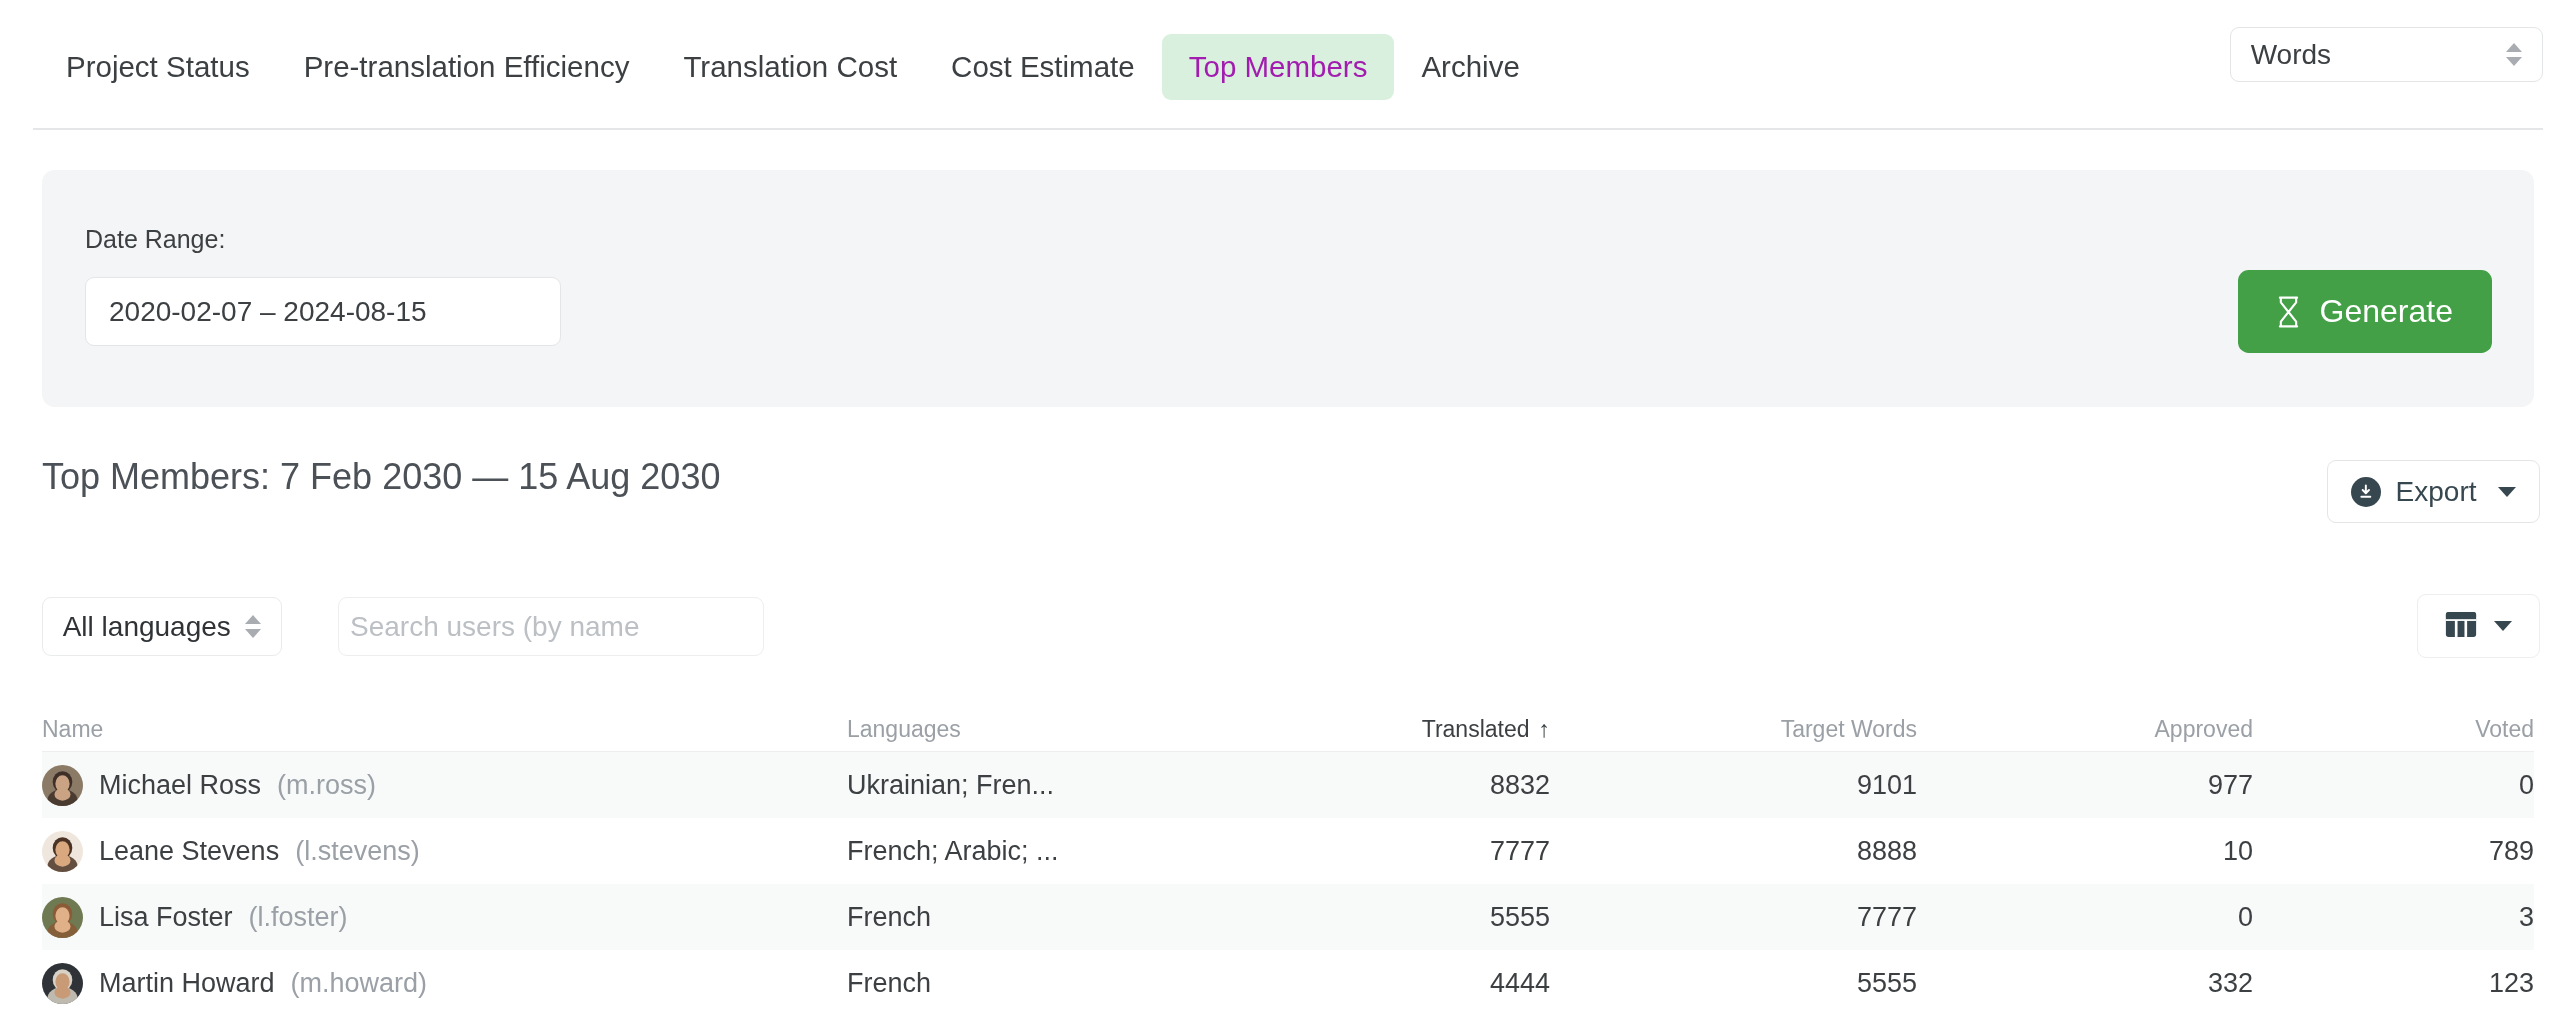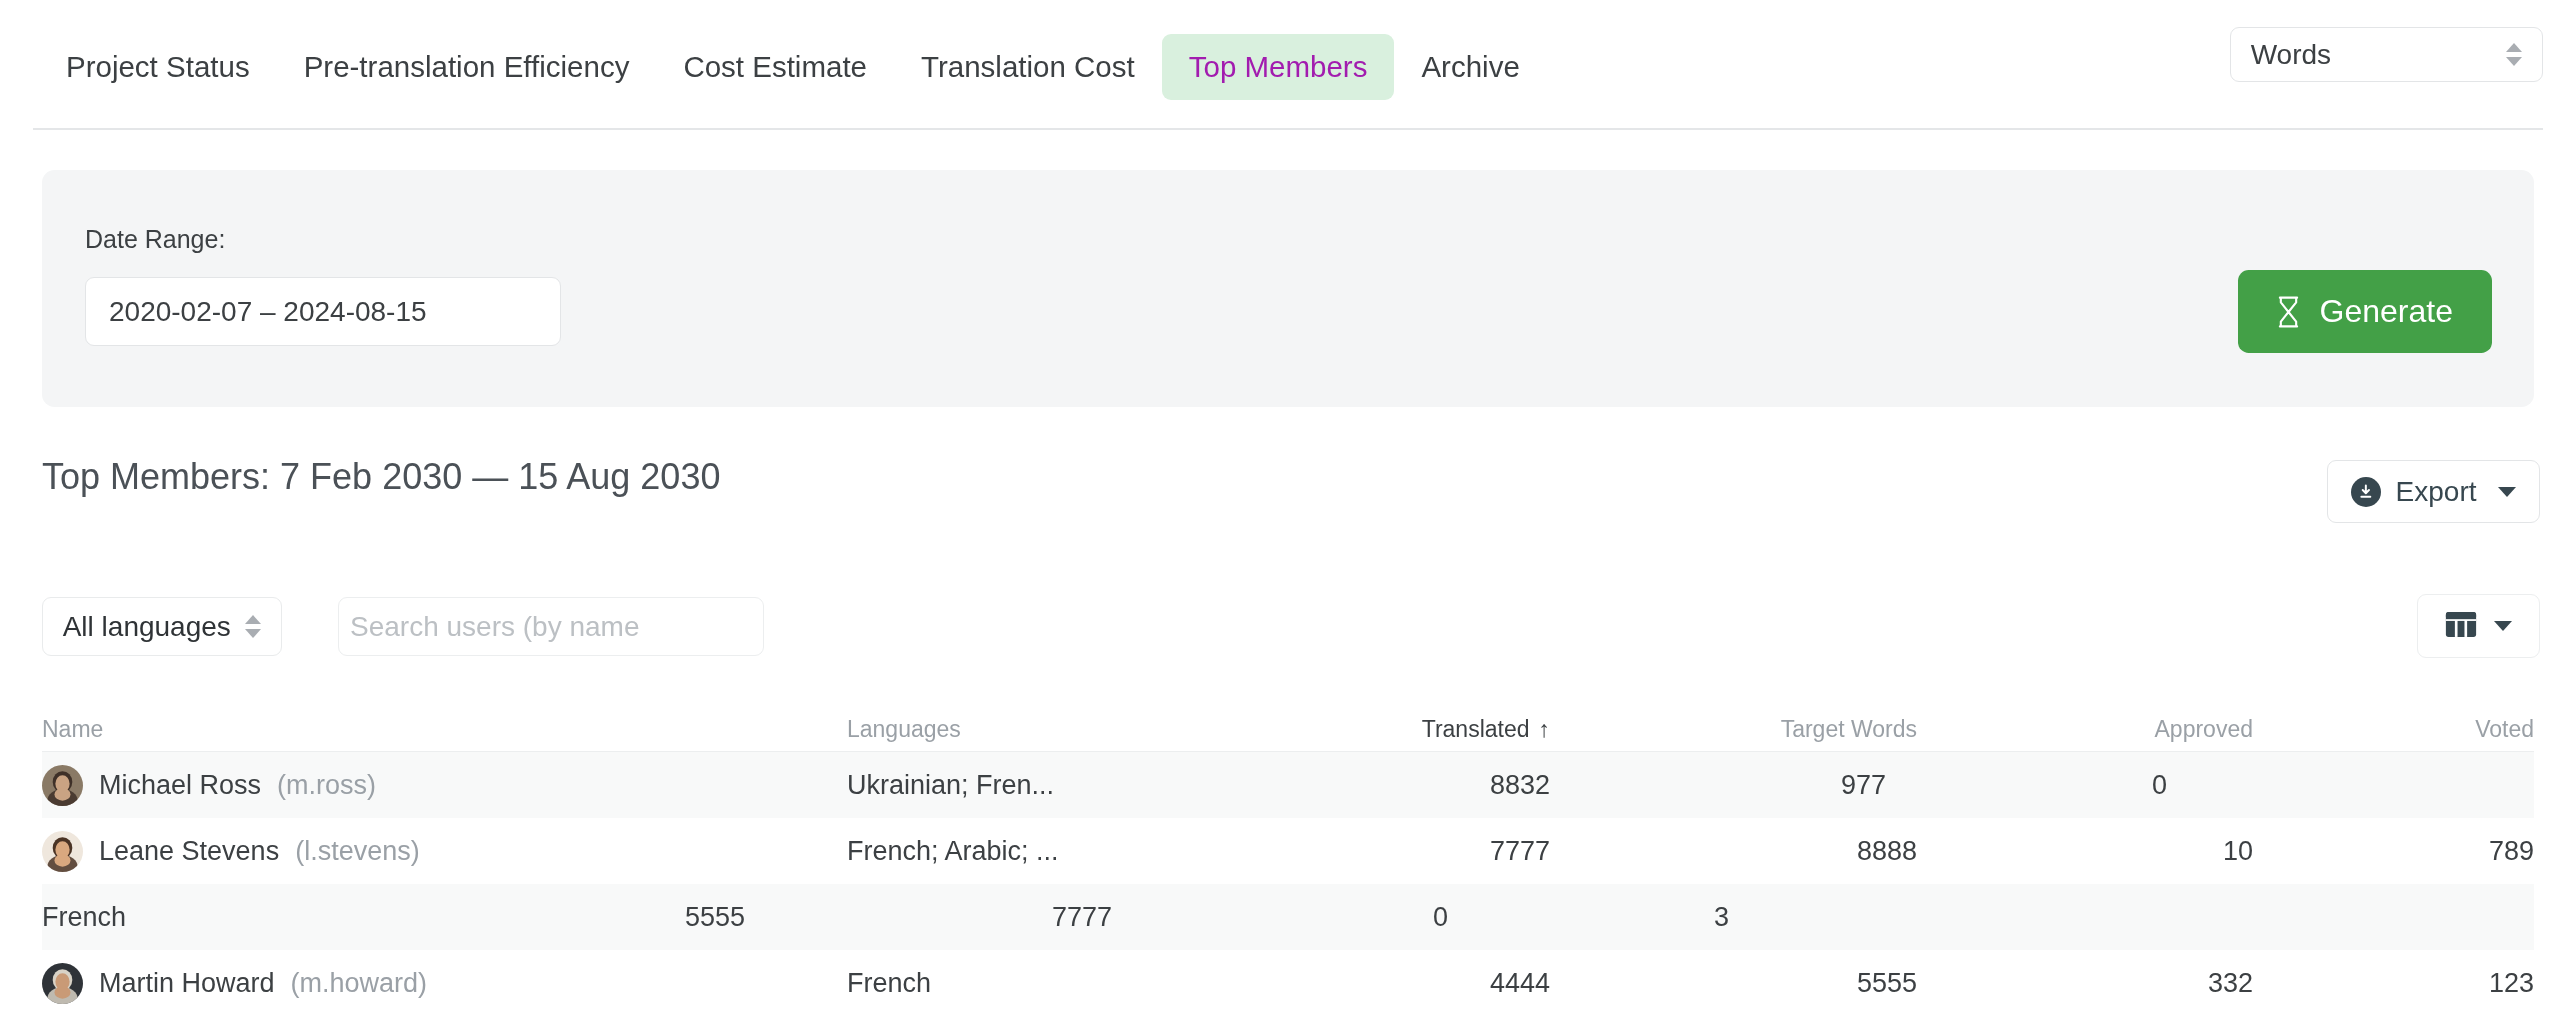--- a/index.html
+++ b/index.html
@@ -253,22 +253,22 @@
   .avatar svg { display: block; width: 41px; height: 41px; }
 </style>
 </head>
 <body>
 
 <div class="tabbar">
   <div class="tabbar-inner">
     <div class="tabs" id="tabs-container">
         <div class="tab">Project Status</div>
         <div class="tab">Pre-translation Efficiency</div>
+        <div class="tab">Translation Cost</div>
         <div class="tab">Cost Estimate</div>
-        <div class="tab">Translation Cost</div>
         <div class="tab active">Top Members</div>
         <div class="tab">Archive</div>
       </div>
   </div>
   <div class="tabbar-divider"></div>
 
   <div class="unit-select">
     <span class="label">Words</span>
     <span class="stepper">
       <i class="up"></i>
@@ -350,20 +350,21 @@
               <ellipse cx="23" cy="19" rx="11" ry="12" fill="#3e3028"></ellipse>
               <ellipse cx="23" cy="21" rx="8" ry="9.5" fill="#c9a383"></ellipse>
               <ellipse cx="23" cy="33" rx="9" ry="7" fill="#c9a383"></ellipse>
             </svg>
           </span>
           <span class="cell">Michael Ross</span>
           <span class="cell uname">(m.ross)</span>
         </div>
         <div class="c-lang cell">Ukrainian; Fren...</div>
         <div class="c-trans cell">8832</div>
+        <div class="c-target cell">9101</div>
         <div class="c-appr cell">977</div>
         <div class="c-voted cell">0</div>
       </div>
       <div class="trow">
         <div class="c-name">
           <span class="avatar">
             <svg viewBox="0 0 46 46">
               <rect width="46" height="46" fill="#efe7dd"></rect>
               <ellipse cx="23" cy="40" rx="17" ry="13" fill="#4a3324" opacity="0.85"></ellipse>
               <ellipse cx="23" cy="19" rx="11" ry="12" fill="#4a3324"></ellipse>
@@ -374,20 +375,33 @@
           <span class="cell">Leane Stevens</span>
           <span class="cell uname">(l.stevens)</span>
         </div>
         <div class="c-lang cell">French; Arabic; ...</div>
         <div class="c-trans cell">7777</div>
         <div class="c-target cell">8888</div>
         <div class="c-appr cell">10</div>
         <div class="c-voted cell">789</div>
       </div>
       <div class="trow alt">
+        <div class="c-name">
+          <span class="avatar">
+            <svg viewBox="0 0 46 46">
+              <rect width="46" height="46" fill="#6f7a52"></rect>
+              <ellipse cx="23" cy="40" rx="17" ry="13" fill="#8a5b36" opacity="0.85"></ellipse>
+              <ellipse cx="23" cy="19" rx="11" ry="12" fill="#8a5b36"></ellipse>
+              <ellipse cx="23" cy="21" rx="8" ry="9.5" fill="#e0b089"></ellipse>
+              <ellipse cx="23" cy="33" rx="9" ry="7" fill="#e0b089"></ellipse>
+            </svg>
+          </span>
+          <span class="cell">Lisa Foster</span>
+          <span class="cell uname">(l.foster)</span>
+        </div>
         <div class="c-lang cell">French</div>
         <div class="c-trans cell">5555</div>
         <div class="c-target cell">7777</div>
         <div class="c-appr cell">0</div>
         <div class="c-voted cell">3</div>
       </div>
       <div class="trow">
         <div class="c-name">
           <span class="avatar">
             <svg viewBox="0 0 46 46">

